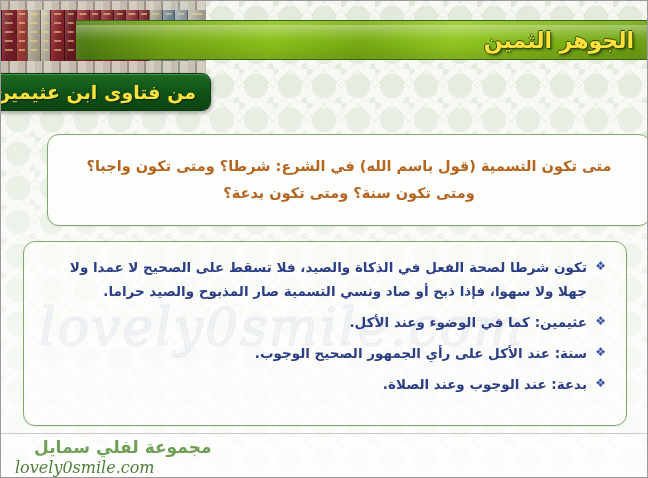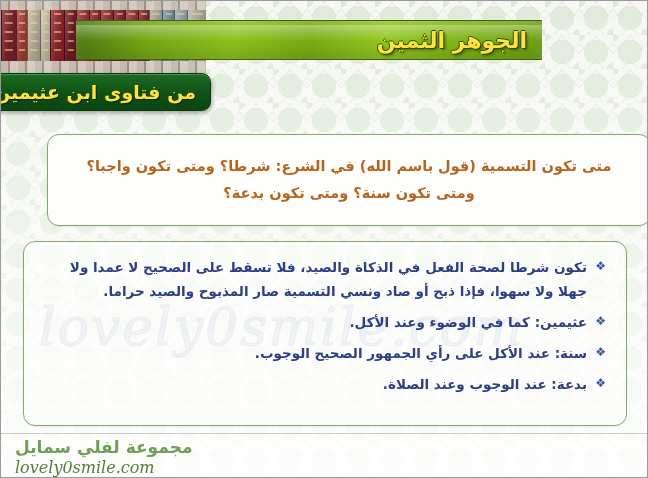--- a/index.html
+++ b/index.html
@@ -86,21 +86,21 @@
     opacity: 0.95;
   }
   .shelf-top-trim { top: 0; }
   .shelf-bot-trim { top: 60px; height: 12px; }
 
   
   .ribbon {
     position: absolute;
     left: 75px;
     top: 19px;
-    width: 466px;
+    width: 573px;
     height: 38px;
     background: linear-gradient(95deg,
       #4e7c12 0%,
       #76a916 16%,
       #8cc21c 34%,
       #79ad14 50%,
       #93c822 66%,
       #7fb517 82%,
       #6ea312 100%);
     border-top: 1px solid #3d6410;
@@ -255,20 +255,21 @@
     top: 436px;
     direction: rtl;
     text-align: right;
   }
   .footer-ar {
     font-size: 17px;
     font-weight: bold;
     color: #6f9e57;
     letter-spacing: 0.5px;
     white-space: nowrap;
+    margin-left: 19px;
   }
   .footer-url {
     margin-top: 1px;
     font-family: "DejaVu Serif", "Liberation Serif", serif;
     font-style: italic;
     font-size: 16px;
     color: #4f7f3a;
     direction: ltr;
     text-align: left;
     white-space: nowrap;

